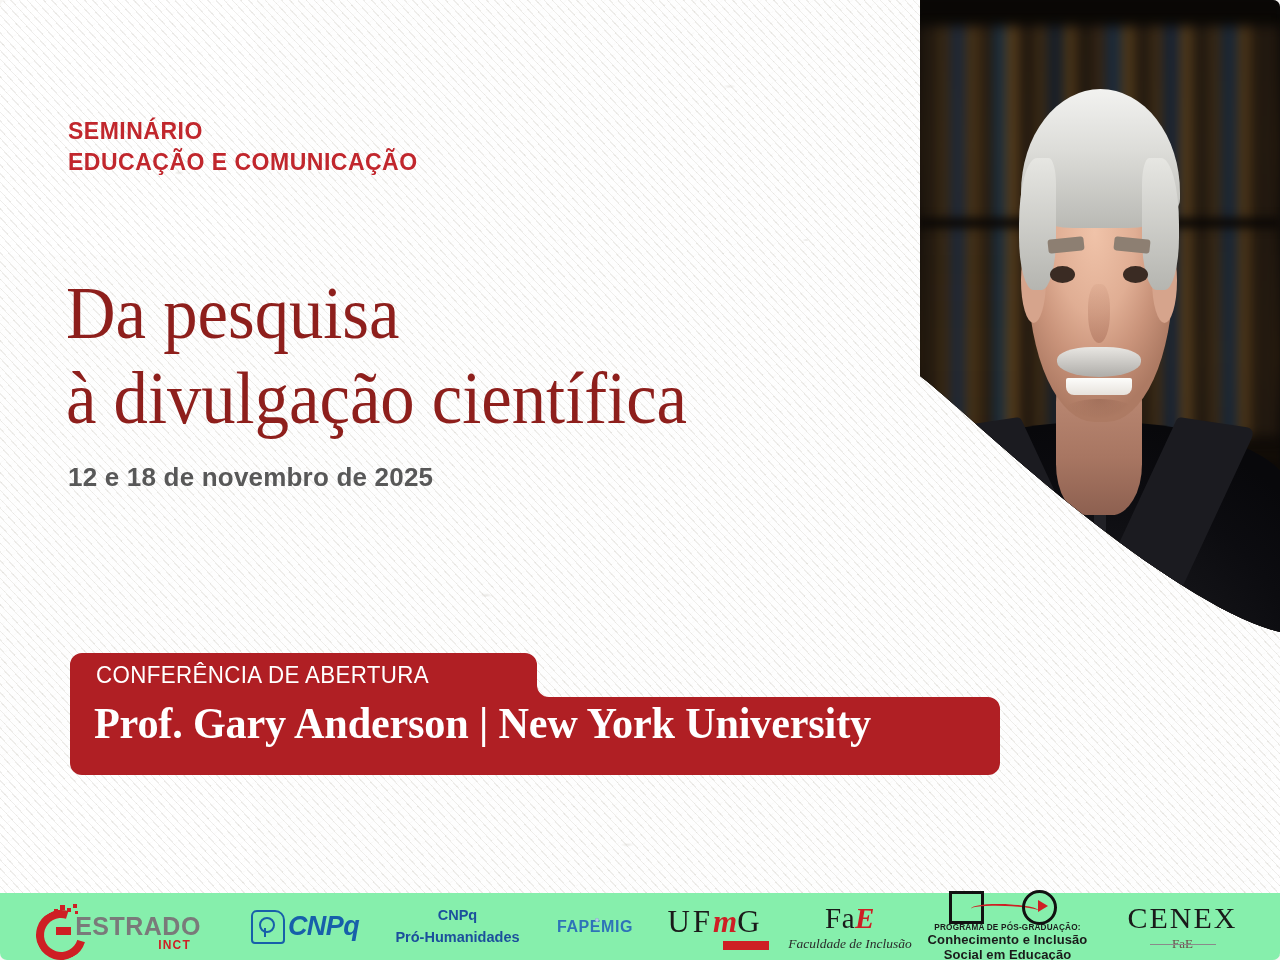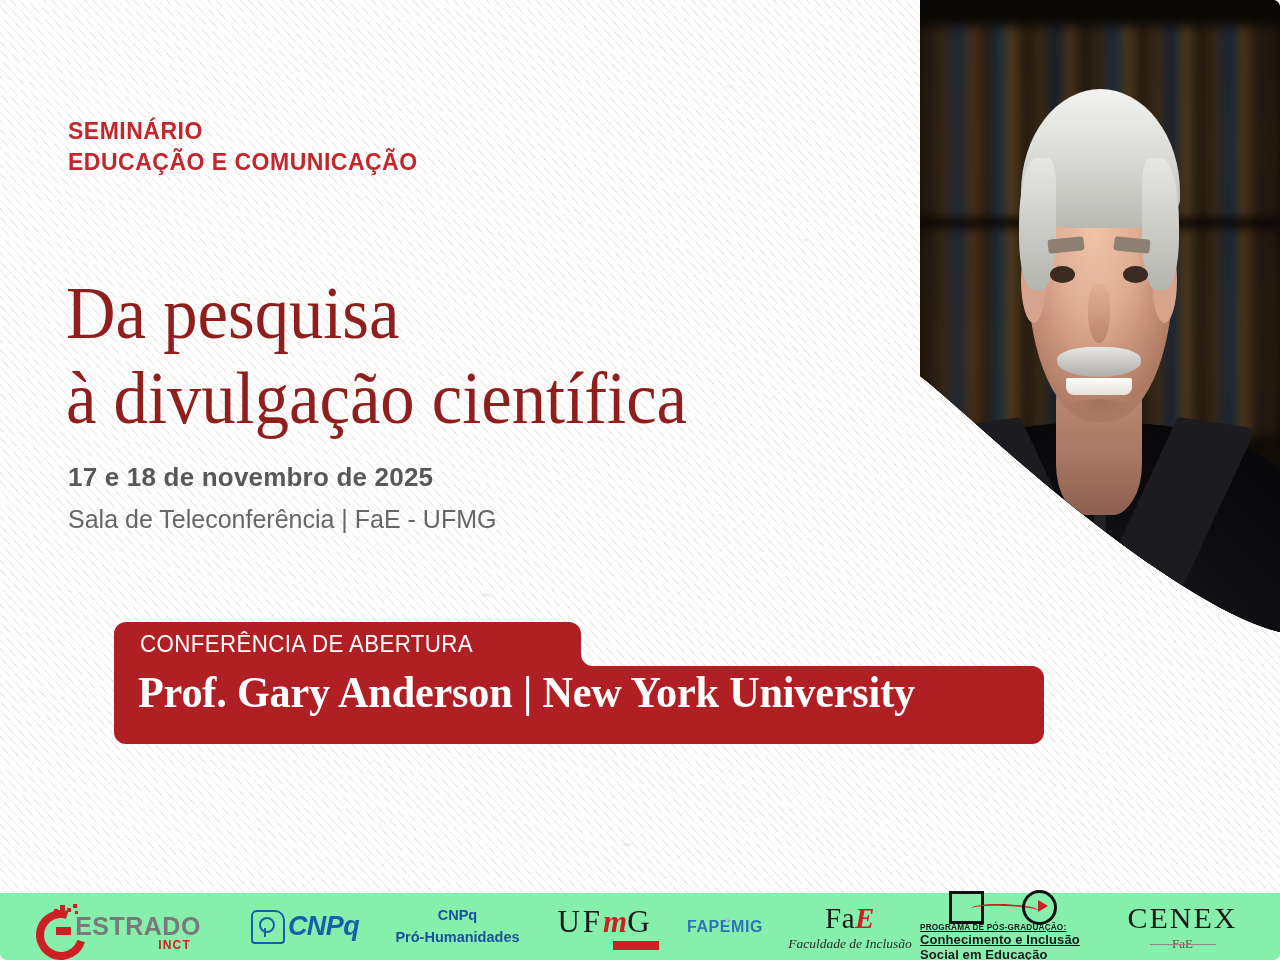--- a/index.html
+++ b/index.html
@@ -125,21 +125,21 @@
   .date{
     position:absolute;left:68px;top:462px;
     font-weight:bold;font-size:26px;color:#585858;letter-spacing:.2px;
   }
   .venue{
     position:absolute;left:68px;top:505px;
     font-size:25px;color:#666666;
   }
 
   
-  .banner{position:absolute;left:70px;top:622px;width:930px;height:122px;margin-left:44px;}
+  .banner{position:absolute;left:70px;top:653px;width:930px;height:122px;}
   .banner-shape{
     position:absolute;inset:0;background:#B01F24;
     -webkit-clip-path:path("M 12,0 L 455,0 A 12,12 0 0 1 467,12 L 467,32 A 12,12 0 0 0 479,44 L 918,44 A 12,12 0 0 1 930,56 L 930,110 A 12,12 0 0 1 918,122 L 12,122 A 12,12 0 0 1 0,110 L 0,12 A 12,12 0 0 1 12,0 Z");
     clip-path:path("M 12,0 L 455,0 A 12,12 0 0 1 467,12 L 467,32 A 12,12 0 0 0 479,44 L 918,44 A 12,12 0 0 1 930,56 L 930,110 A 12,12 0 0 1 918,122 L 12,122 A 12,12 0 0 1 0,110 L 0,12 A 12,12 0 0 1 12,0 Z");
   }
   .banner-top{
     position:absolute;left:26px;top:8px;color:#fff;font-size:24px;font-weight:normal;
     letter-spacing:.4px;transform:scaleX(.93);transform-origin:left top;
   }
   .banner-main{
@@ -188,21 +188,21 @@
   .lg-ufmg{width:130px;text-align:center;position:relative;}
   .ufmg-row{font-family:"Liberation Serif",serif;font-size:31px;color:#1A1A1A;letter-spacing:3px;}
   .ufmg-row .m{color:#CE1F24;font-style:italic;font-weight:bold;letter-spacing:0;}
   .ufmg-bar{width:46px;height:9px;background:#CE1F24;margin:1px auto 0;margin-left:62px;}
 
   .lg-fae{width:140px;text-align:center;}
   .fae-row{font-family:"Liberation Serif",serif;font-size:29px;color:#1A1A1A;letter-spacing:.5px;}
   .fae-row .e{color:#CE1F24;font-style:italic;font-weight:bold;}
   .fae-sub{font-family:"Liberation Serif",serif;font-style:italic;font-size:13.5px;color:#2A2A2A;margin-top:1px;}
 
-  .lg-ppg{width:175px;text-decoration:underline;}
+  .lg-ppg{width:175px;text-align:center;}
   .ppg-mark{height:30px;position:relative;width:130px;margin:0 auto 2px;}
   .ppg-sq{position:absolute;left:6px;top:0;width:29px;height:27px;border:3px solid #111;}
   .ppg-circ{position:absolute;right:16px;top:-1px;width:29px;height:29px;border:3px solid #111;border-radius:50%;}
   .ppg-arrow{position:absolute;left:28px;top:13px;width:68px;height:10px;border-top:2.5px solid #CE1F24;border-radius:50%;transform:rotate(2deg);}
   .ppg-head{position:absolute;right:25px;top:9px;width:0;height:0;border-left:10px solid #CE1F24;border-top:6px solid transparent;border-bottom:6px solid transparent;}
   .ppg-t1{font-size:8.2px;font-weight:bold;color:#1A1A1A;letter-spacing:.2px;}
   .ppg-t2{font-size:13px;font-weight:bold;color:#1A1A1A;letter-spacing:.1px;}
 
   .lg-cenex{width:175px;text-align:center;}
   .cenex-t{font-family:"Liberation Serif",serif;font-size:30px;color:#1A1A1A;letter-spacing:2px;}
@@ -251,22 +251,21 @@
   <div class="kicker">
     <div>SEMINÁRIO</div>
     <div>EDUCAÇÃO E COMUNICAÇÃO</div>
   </div>
 
   <h1 class="title">
     <span class="l1">Da pesquisa</span>
     <span class="l2">à divulgação científica</span>
   </h1>
 
-  <div class="date">17 e 18 de novembro de 2025</div>
-  <div class="venue">Sala de Teleconferência | FaE - UFMG</div>
+  <div class="date">12 e 18 de novembro de 2025</div>
 
   <div class="banner">
     <div class="banner-shape"></div>
     <div class="banner-top">CONFERÊNCIA DE ABERTURA</div>
     <div class="banner-main">Prof. Gary Anderson | New York University</div>
   </div>
 
   <div class="footer">
 
     <div class="logo lg-gestrado">
@@ -295,33 +294,33 @@
       </div>
     </div>
 
     <div class="logo lg-proh">
       <div>
         <div>CNPq</div>
         <div>Pró-Humanidades</div>
       </div>
     </div>
 
+    <div class="logo lg-fapemig">
+      <div>
+        <span class="fap-mark"><i></i><i></i><i></i></span>
+        <div class="fap-txt">FAPEMIG</div>
+      </div>
+    </div>
+
     <div class="logo lg-ufmg">
       <div>
         <div class="ufmg-row">
           <span>U</span><span>F</span><span class="m">m</span><span>G</span>
         </div>
         <div class="ufmg-bar"></div>
-      </div>
-    </div>
-
-    <div class="logo lg-fapemig">
-      <div>
-        <span class="fap-mark"><i></i><i></i><i></i></span>
-        <div class="fap-txt">FAPEMIG</div>
       </div>
     </div>
 
     <div class="logo lg-fae">
       <div>
         <div class="fae-row">
           <span>Fa</span><span class="e">E</span>
         </div>
         <div class="fae-sub">Faculdade de Inclusão</div>
       </div>

